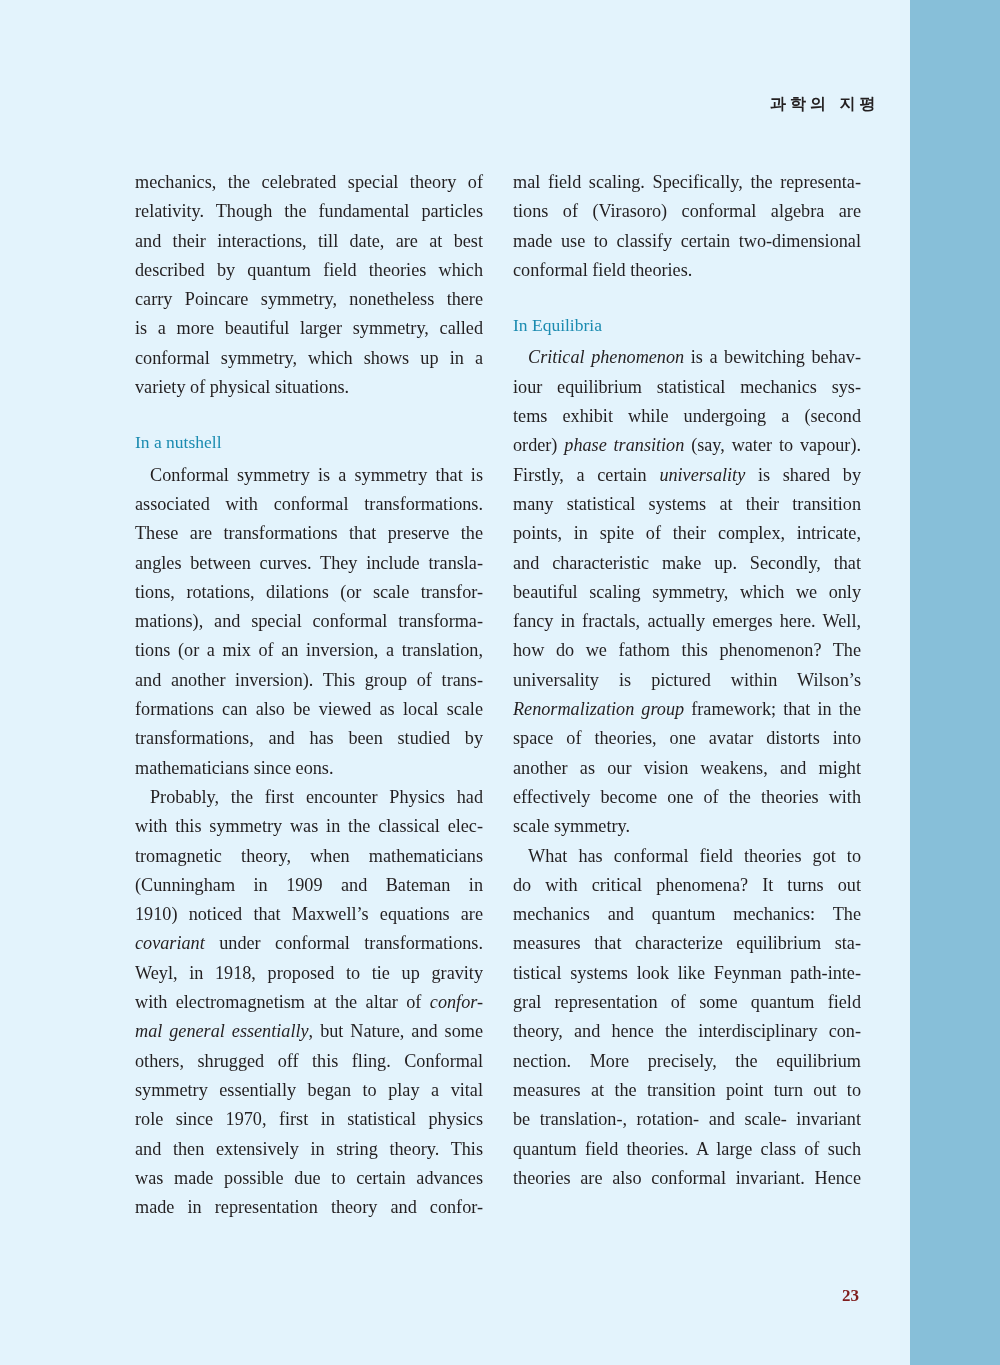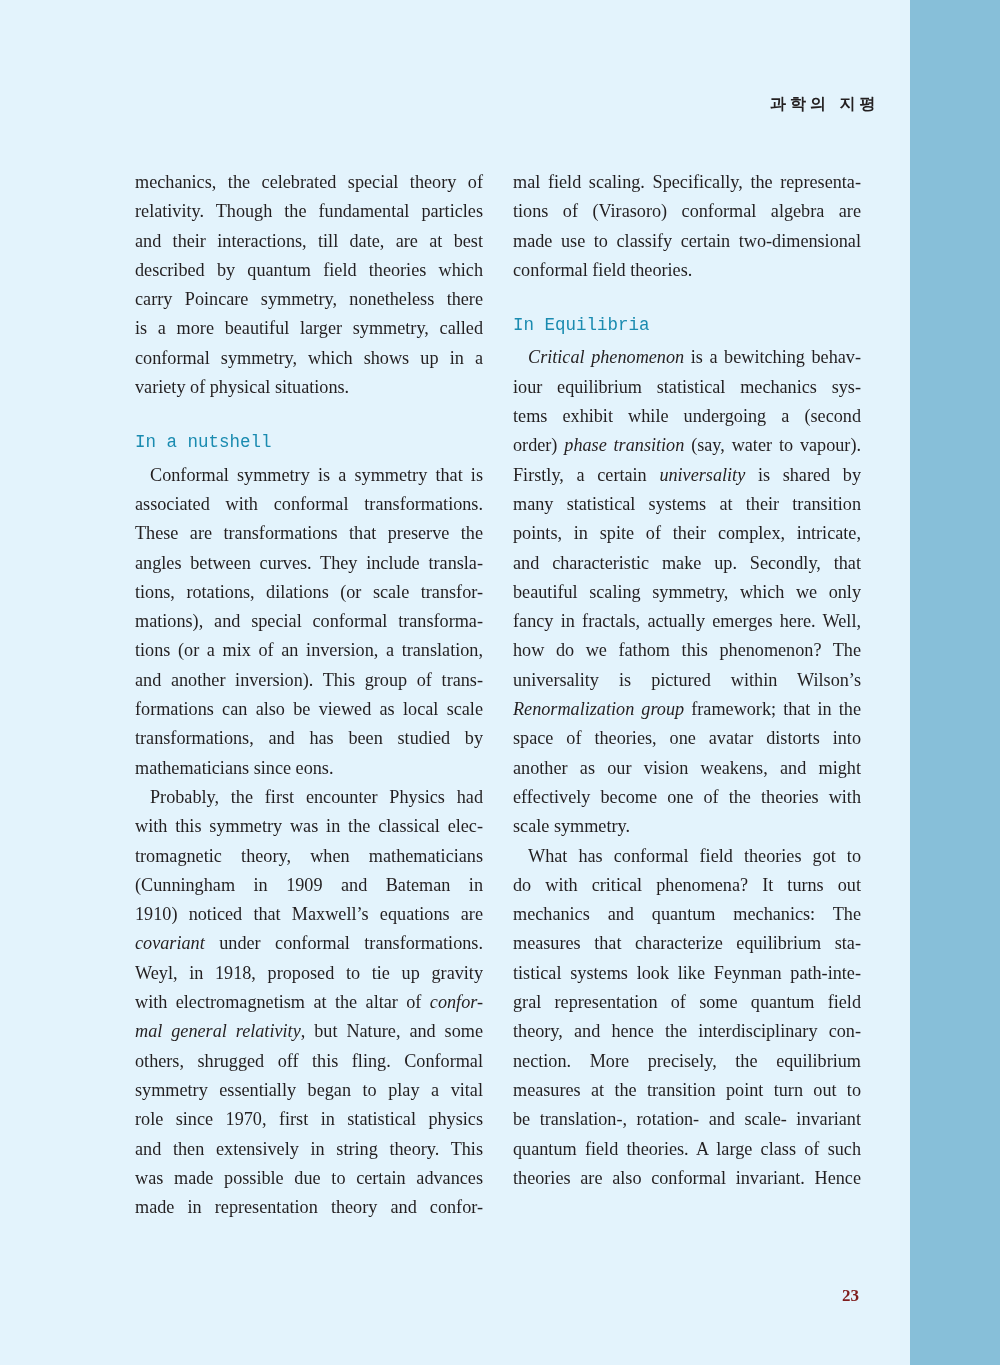--- a/index.html
+++ b/index.html
@@ -25,21 +25,21 @@
   .col-left { left: 135px; }
   .col-right { left: 513px; }
   .line {
     display: block; white-space: nowrap; text-align: justify;
     text-align-last: justify; height: 29.3px;
   }
   .line.last { text-align-last: left; }
   .line.indent { padding-left: 15px; }
   .heading {
     display: block; height: 29.3px;
-    font-family: Liberation Mono, monospace;
+    font-family: Liberation Serif, serif;
     font-size: 17.5px; color: #1a8bb0; font-weight: normal;
     margin-top: 26px; margin-bottom: 3px; line-height: 29.3px;
   }
   i { font-style: italic; margin-top: 46px; }
   .page-number {
     position: absolute; left: 842px; top: 1286px;
     font-family: Liberation Serif, serif;
     font-size: 17px; font-weight: bold; color: #7f1d1d;
   }
 </style>
@@ -79,21 +79,21 @@
 
   <div>
     <span class="line indent">Probably, the first encounter Physics had</span>
     <span class="line">with this symmetry was in the classical elec-</span>
     <span class="line">tromagnetic theory, when mathematicians</span>
     <span class="line">(Cunningham in 1909 and Bateman in</span>
     <span class="line">1910) noticed that Maxwell’s equations are</span>
     <span class="line"><i>covariant</i><span> under conformal transformations.</span></span>
     <span class="line">Weyl, in 1918, proposed to tie up gravity</span>
     <span class="line"><span>with electromagnetism at the altar of </span><i>confor-</i></span>
-    <span class="line"><i>mal general relativity</i><span>, but Nature, and some</span></span>
+    <span class="line"><i>mal general essentially</i><span>, but Nature, and some</span></span>
     <span class="line">others, shrugged off this fling. Conformal</span>
     <span class="line">symmetry essentially began to play a vital</span>
     <span class="line">role since 1970, first in statistical physics</span>
     <span class="line">and then extensively in string theory. This</span>
     <span class="line">was made possible due to certain advances</span>
     <span class="line">made in representation theory and confor-</span>
   </div>
 </div>
 
 <div class="column col-right">

